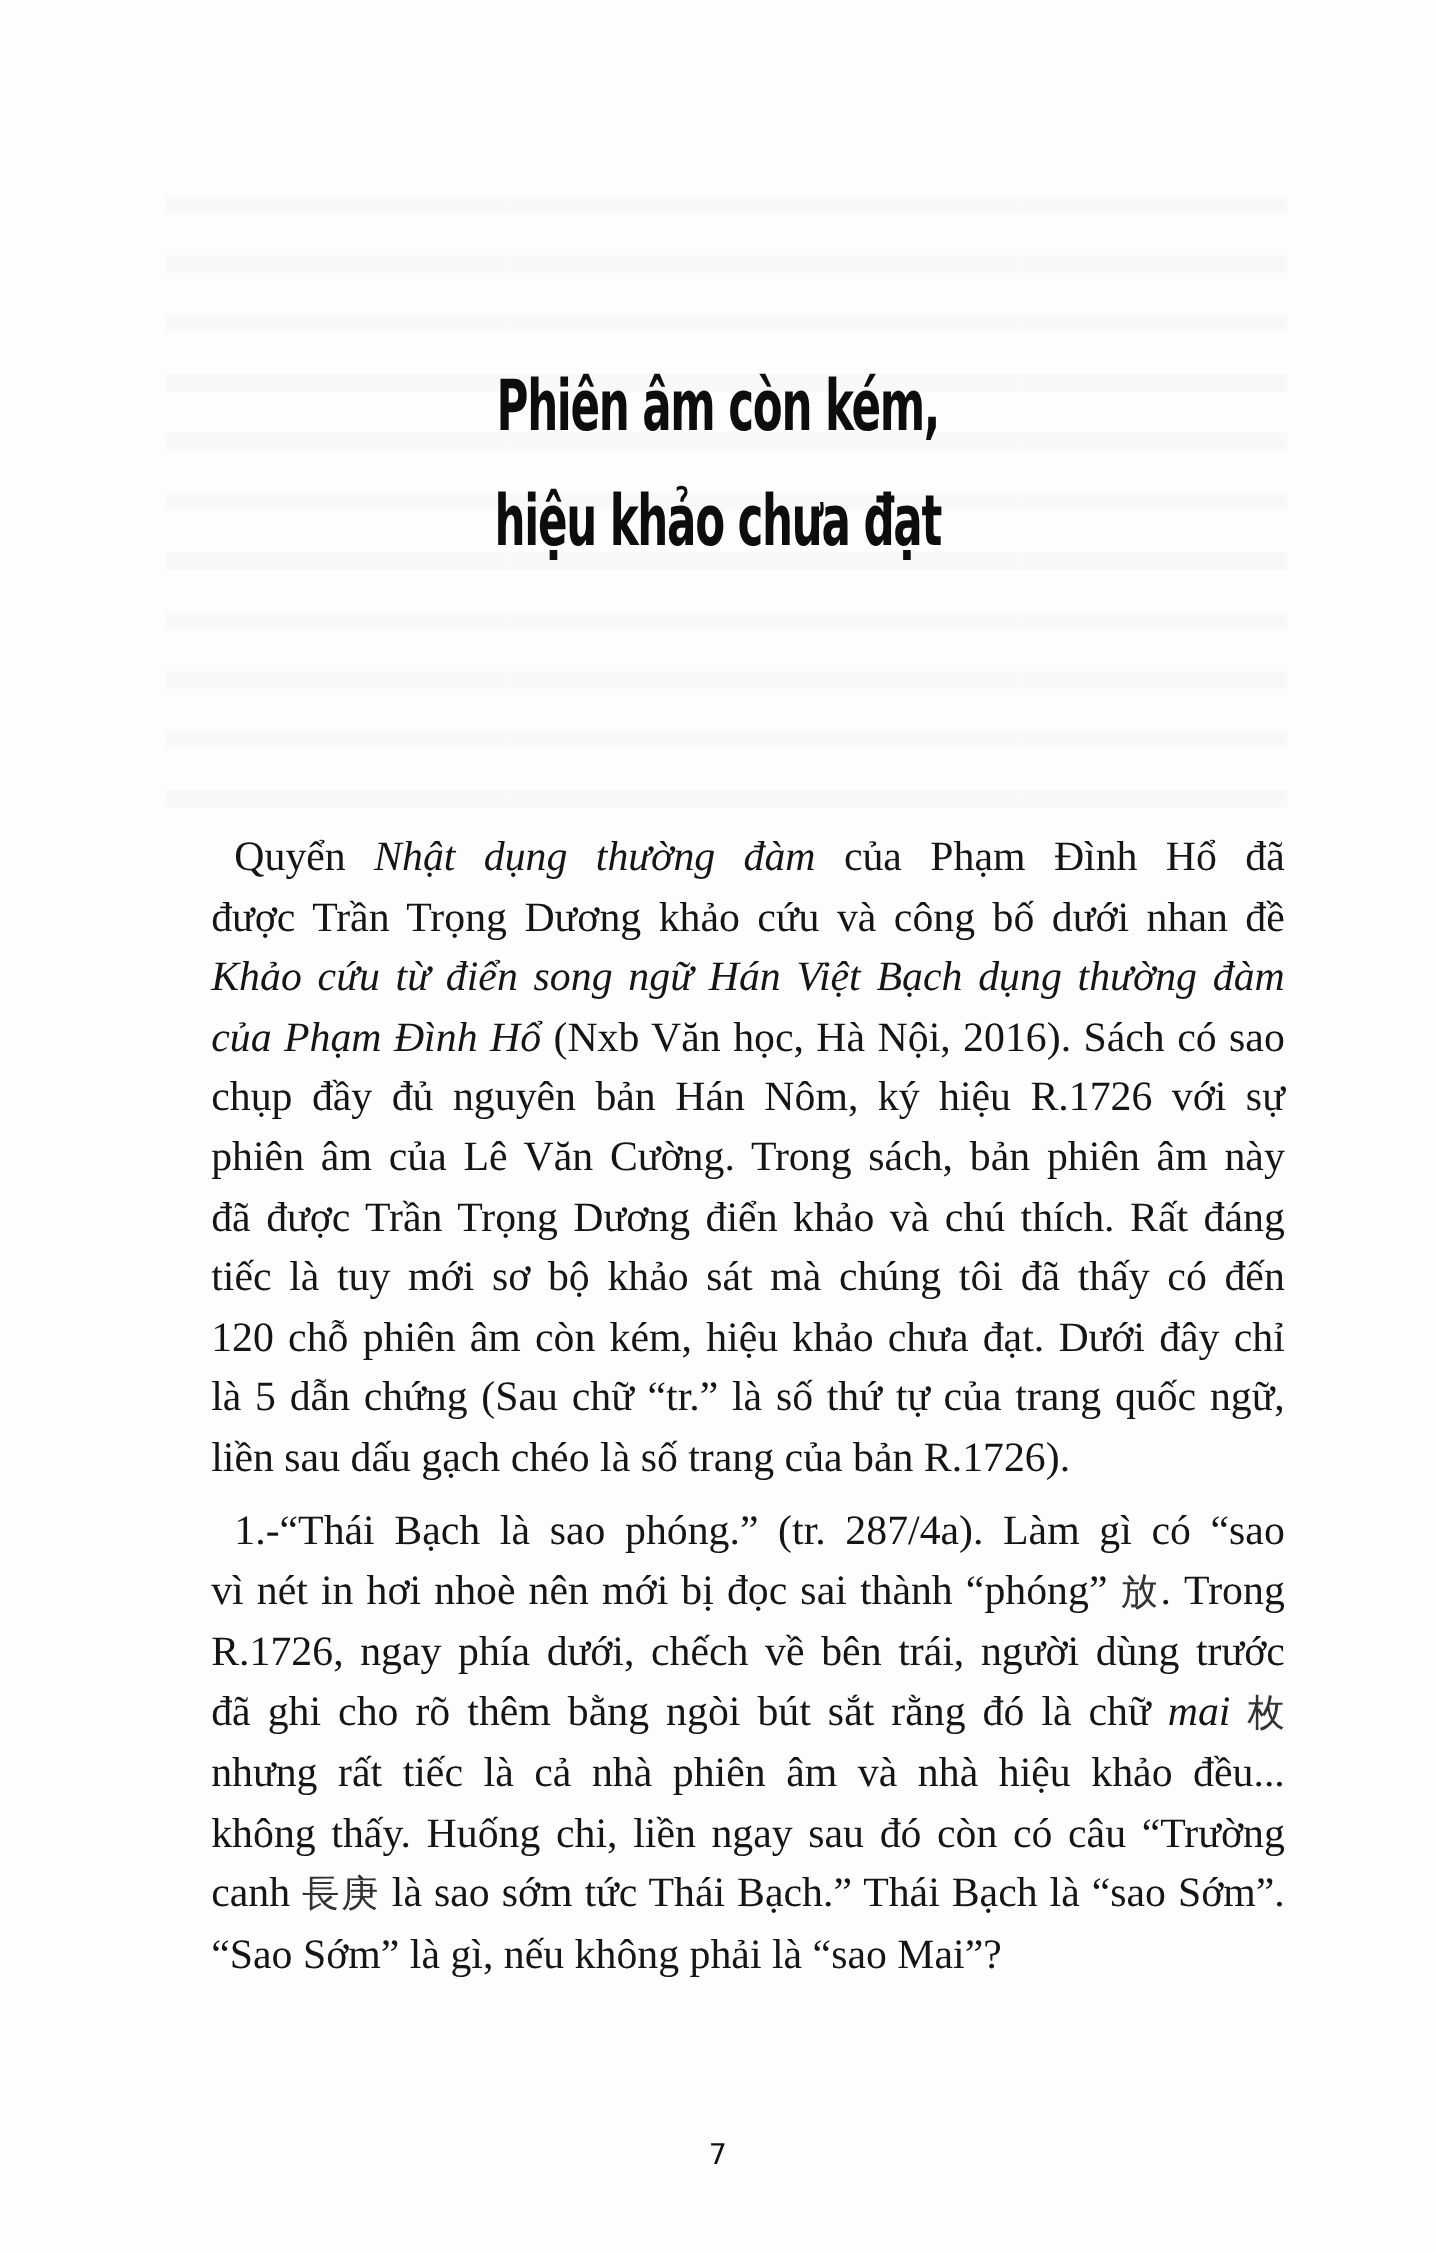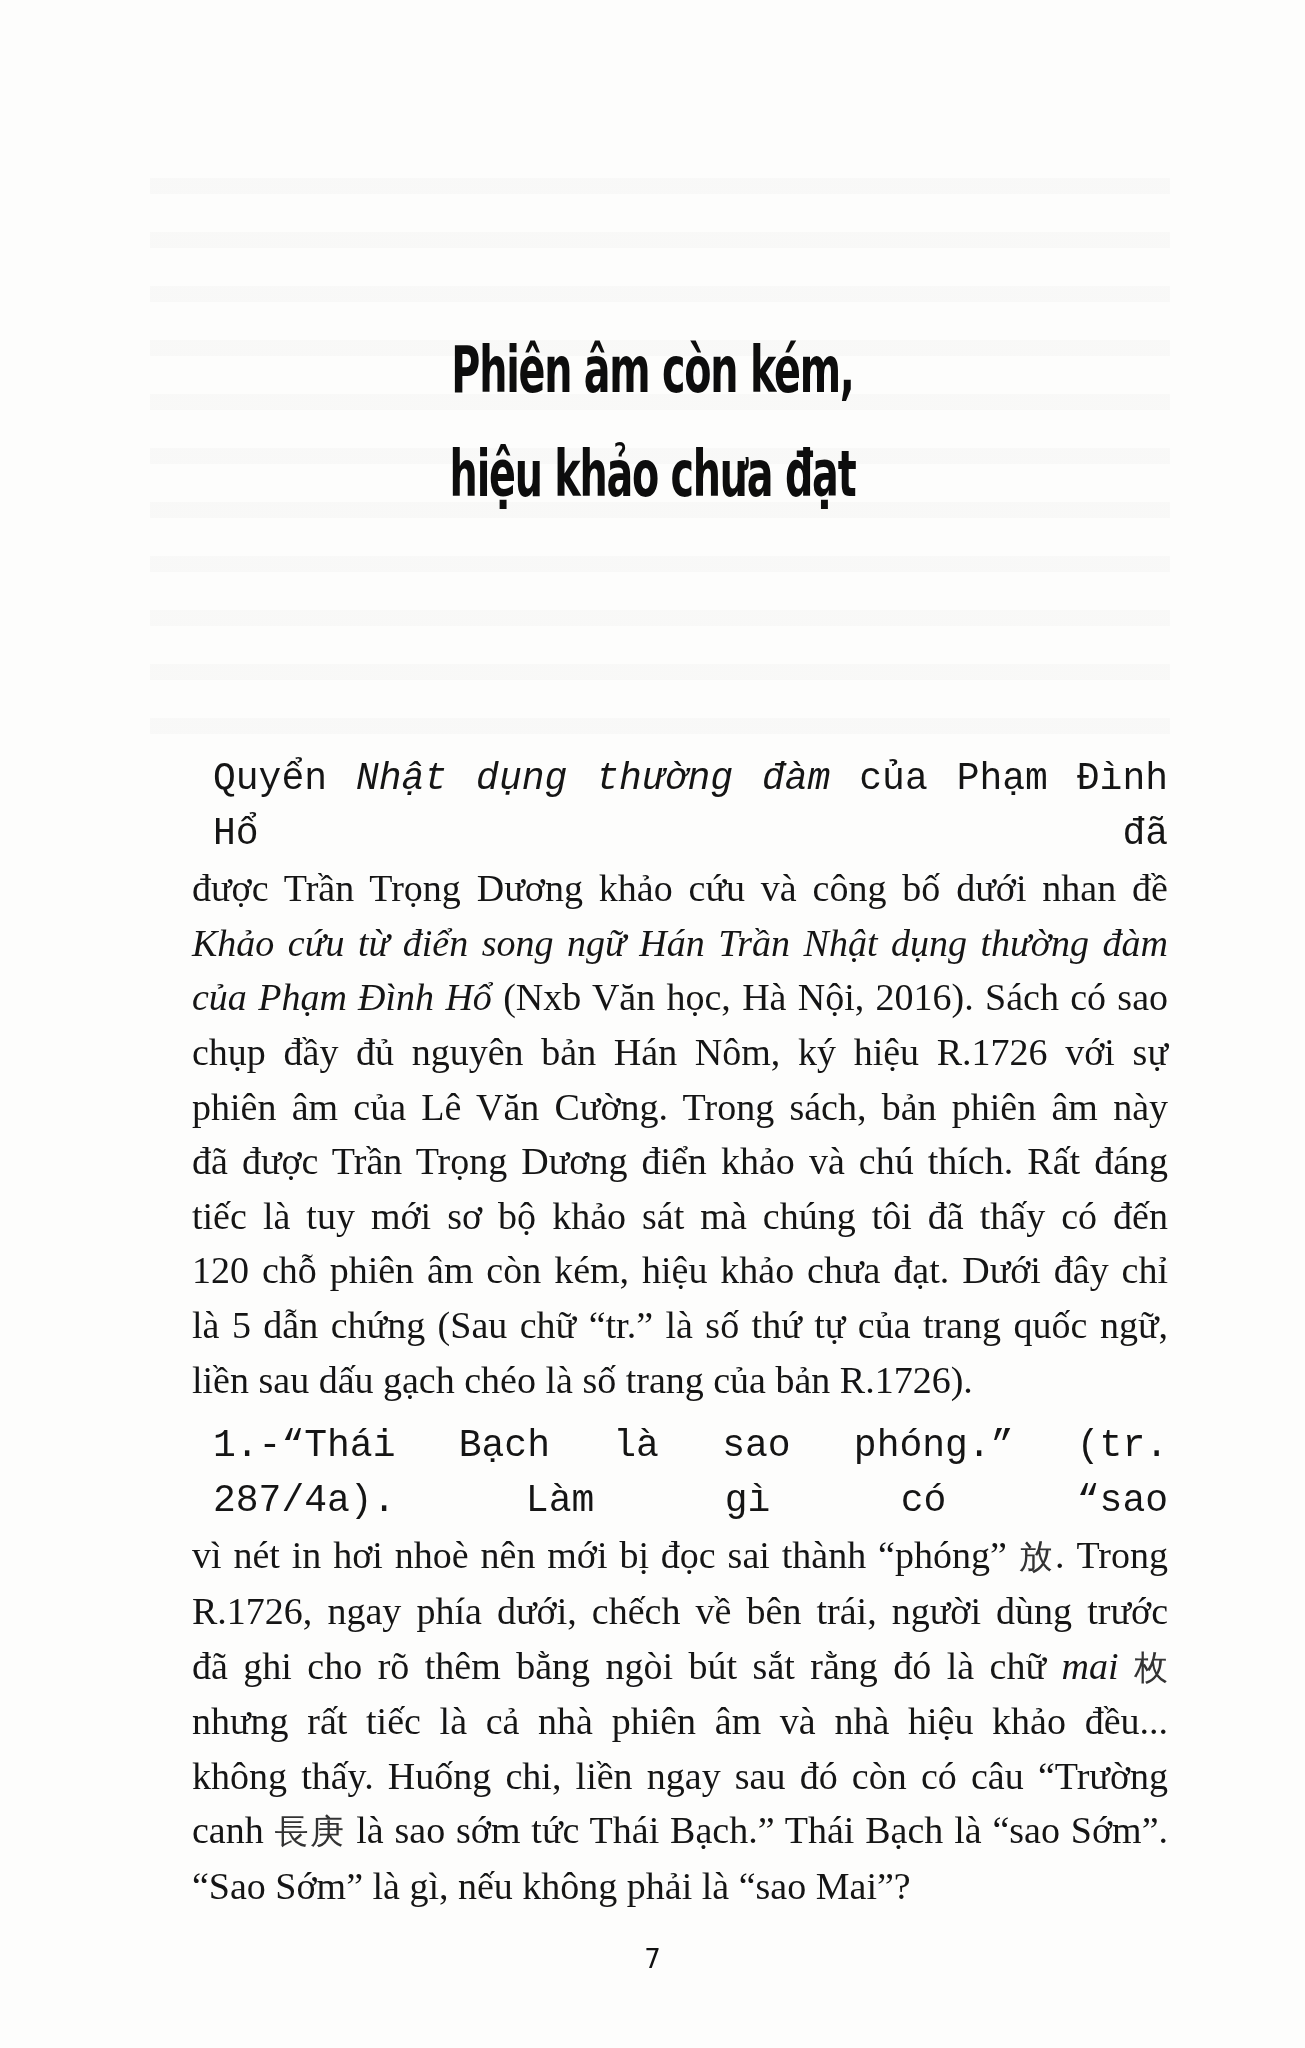--- a/index.html
+++ b/index.html
@@ -68,21 +68,20 @@
       text-align-last: justify;
       white-space: nowrap;
       overflow: visible;
     }
     .line.last {
       text-align: right;
       text-align-last: left;
     }
     .line.indent {
       padding-left: 21px;
-      font-family: Liberation Mono, monospace;
     }
     .line > span {
       white-space: normal;
     }
     i { font-style: italic; }
     .han {
       font-family: "DejaVu Sans", sans-serif;
       font-size: 34px;
       color: #333;
     }
@@ -104,21 +103,21 @@
 
 <h1 class="title" style="margin:0;">
   <span class="tline">Phiên âm còn kém,</span>
   <span class="tline">hiệu khảo chưa đạt</span>
 </h1>
 
 <div class="body-text" id="body-text">
     <p class="para">
       <span class="line indent"><span><span>Quyển </span><i>Nhật dụng thường đàm</i><span> của Phạm Đình Hổ đã</span></span></span>
       <span class="line"><span><span>được Trần Trọng Dương khảo cứu và công bố dưới nhan đề</span></span></span>
-      <span class="line"><span><i>Khảo cứu từ điển song ngữ Hán Trần Nhật dụng thường đàm</i></span></span>
+      <span class="line"><span><i>Khảo cứu từ điển song ngữ Hán Việt Bạch dụng thường đàm</i></span></span>
       <span class="line"><span><i>của Phạm Đình Hổ</i><span> (Nxb Văn học, Hà Nội, 2016). Sách có sao</span></span></span>
       <span class="line"><span><span>chụp đầy đủ nguyên bản Hán Nôm, ký hiệu R.1726 với sự</span></span></span>
       <span class="line"><span><span>phiên âm của Lê Văn Cường. Trong sách, bản phiên âm này</span></span></span>
       <span class="line"><span><span>đã được Trần Trọng Dương điển khảo và chú thích. Rất đáng</span></span></span>
       <span class="line"><span><span>tiếc là tuy mới sơ bộ khảo sát mà chúng tôi đã thấy có đến</span></span></span>
       <span class="line"><span><span>120 chỗ phiên âm còn kém, hiệu khảo chưa đạt. Dưới đây chỉ</span></span></span>
       <span class="line"><span><span>là 5 dẫn chứng (Sau chữ “tr.” là số thứ tự của trang quốc ngữ,</span></span></span>
       <span class="line last"><span><span>liền sau dấu gạch chéo là số trang của bản R.1726).</span></span></span>
     </p>
     <p class="para">

